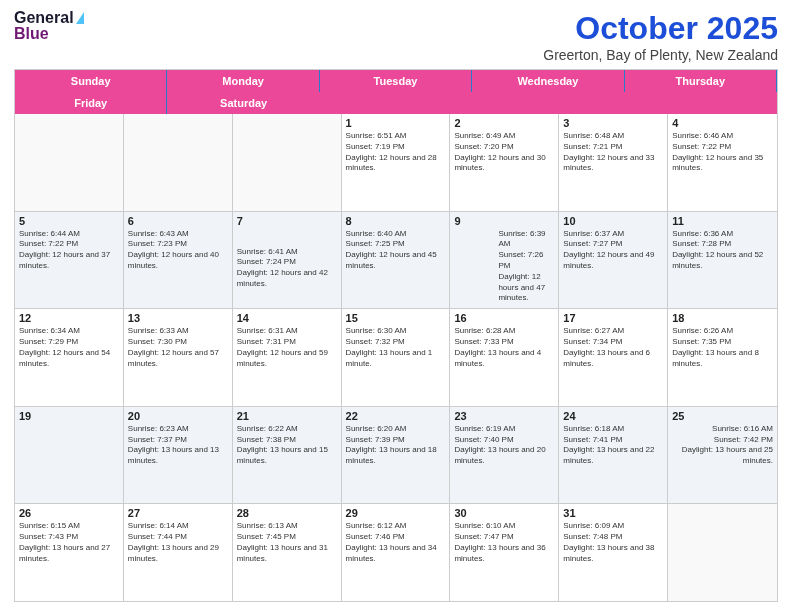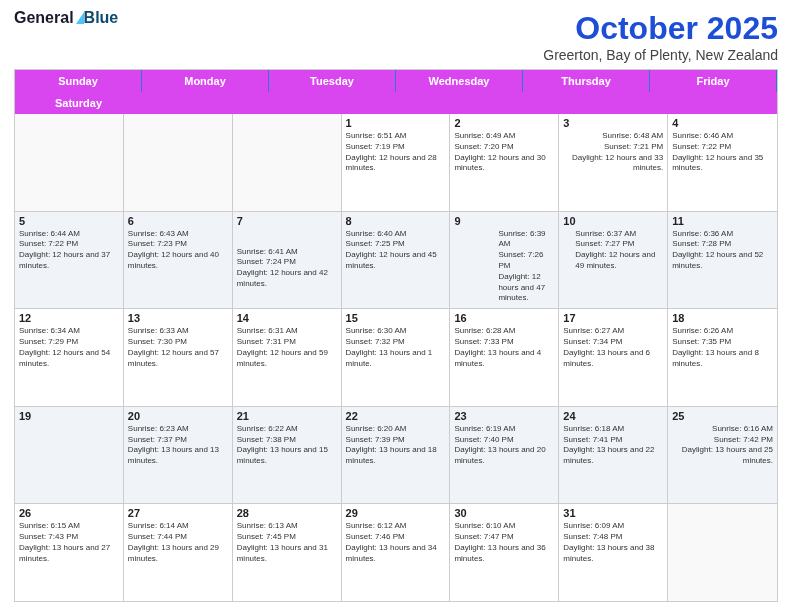--- a/index.html
+++ b/index.html
@@ -18,33 +18,33 @@
       flex-direction: column;
     }
     .header {
       display: flex;
       justify-content: space-between;
       align-items: flex-start;
       margin-bottom: 6px;
     }
     .logo {
       display: flex;
-      flex-direction: row;
+      flex-direction: column;
       align-items: flex-start;
     }
     .logo-general {
       font-size: 16px;
       font-weight: bold;
       color: #1a1a2e;
       line-height: 1;
     }
     .logo-blue {
       font-size: 16px;
       font-weight: bold;
-      color: #0c4a6e;
+      color: #701a75;
       line-height: 1;
     }
     .logo-icon {
       display: inline-block;
       width: 0;
       height: 0;
       border-left: 8px solid transparent;
       border-bottom: 12px solid #4fc3f7;
       margin-left: 2px;
       vertical-align: middle;
@@ -66,22 +66,22 @@
       color: #444;
     }
     .calendar {
       flex: 1;
       display: flex;
       flex-direction: column;
       border: 1px solid #ccc;
     }
     .day-headers {
       display: grid;
-      grid-template-columns: repeat(6, 1fr);
-      background: #d946ef;
+      grid-template-columns: repeat(5, 1fr);
+      background: #ec4899;
     }
     .day-header {
       color: #fff;
       font-size: 11px;
       font-weight: bold;
       text-align: center;
       padding: 5px 2px;
       border-right: 1px solid #2979cc;
     }
     .day-header:last-child { border-right: none; }
@@ -160,21 +160,21 @@
 Daylight: 12 hours and 28 minutes.</div>
           </div>
           <div class="day-cell">
             <div class="day-number">2</div>
             <div class="day-info" style="white-space: pre-line;">Sunrise: 6:49 AM
 Sunset: 7:20 PM
 Daylight: 12 hours and 30 minutes.</div>
           </div>
           <div class="day-cell">
             <div class="day-number">3</div>
-            <div class="day-info" style="white-space: pre-line; text-align: right;">Sunrise: 6:48 AM
+            <div class="day-info" style="white-space: pre-line;">Sunrise: 6:48 AM
 Sunset: 7:21 PM
 Daylight: 12 hours and 33 minutes.</div>
           </div>
           <div class="day-cell">
             <div class="day-number">4</div>
             <div class="day-info" style="white-space: pre-line;">Sunrise: 6:46 AM
 Sunset: 7:22 PM
 Daylight: 12 hours and 35 minutes.</div>
           </div>
         </div>
@@ -204,21 +204,21 @@
 Daylight: 12 hours and 45 minutes.</div>
           </div>
           <div class="day-cell">
             <div class="day-number">9</div>
             <div class="day-info" style="white-space: pre-line; margin-left: 44px;">Sunrise: 6:39 AM
 Sunset: 7:26 PM
 Daylight: 12 hours and 47 minutes.</div>
           </div>
           <div class="day-cell">
             <div class="day-number">10</div>
-            <div class="day-info" style="white-space: pre-line; margin-left: 12px;">Sunrise: 6:37 AM
+            <div class="day-info" style="white-space: pre-line;">Sunrise: 6:37 AM
 Sunset: 7:27 PM
 Daylight: 12 hours and 49 minutes.</div>
           </div>
           <div class="day-cell">
             <div class="day-number">11</div>
             <div class="day-info" style="white-space: pre-line;">Sunrise: 6:36 AM
 Sunset: 7:28 PM
 Daylight: 12 hours and 52 minutes.</div>
           </div>
         </div>

